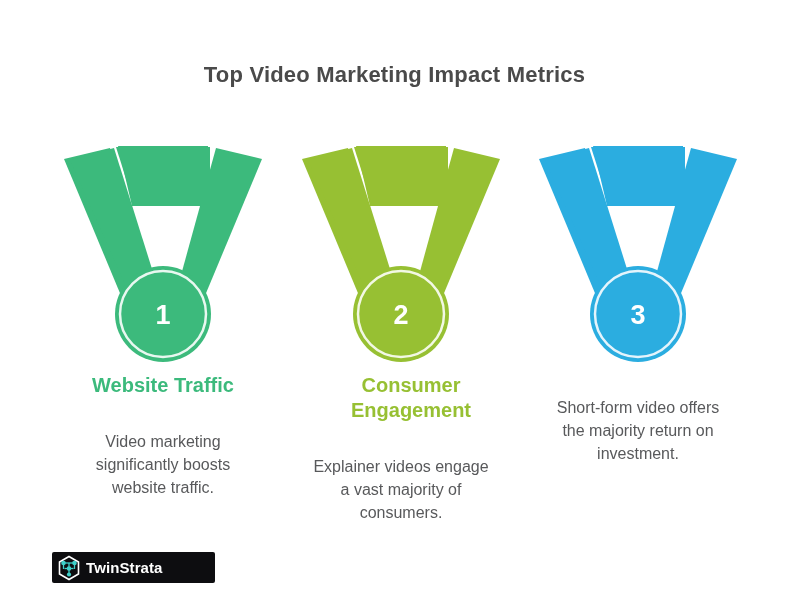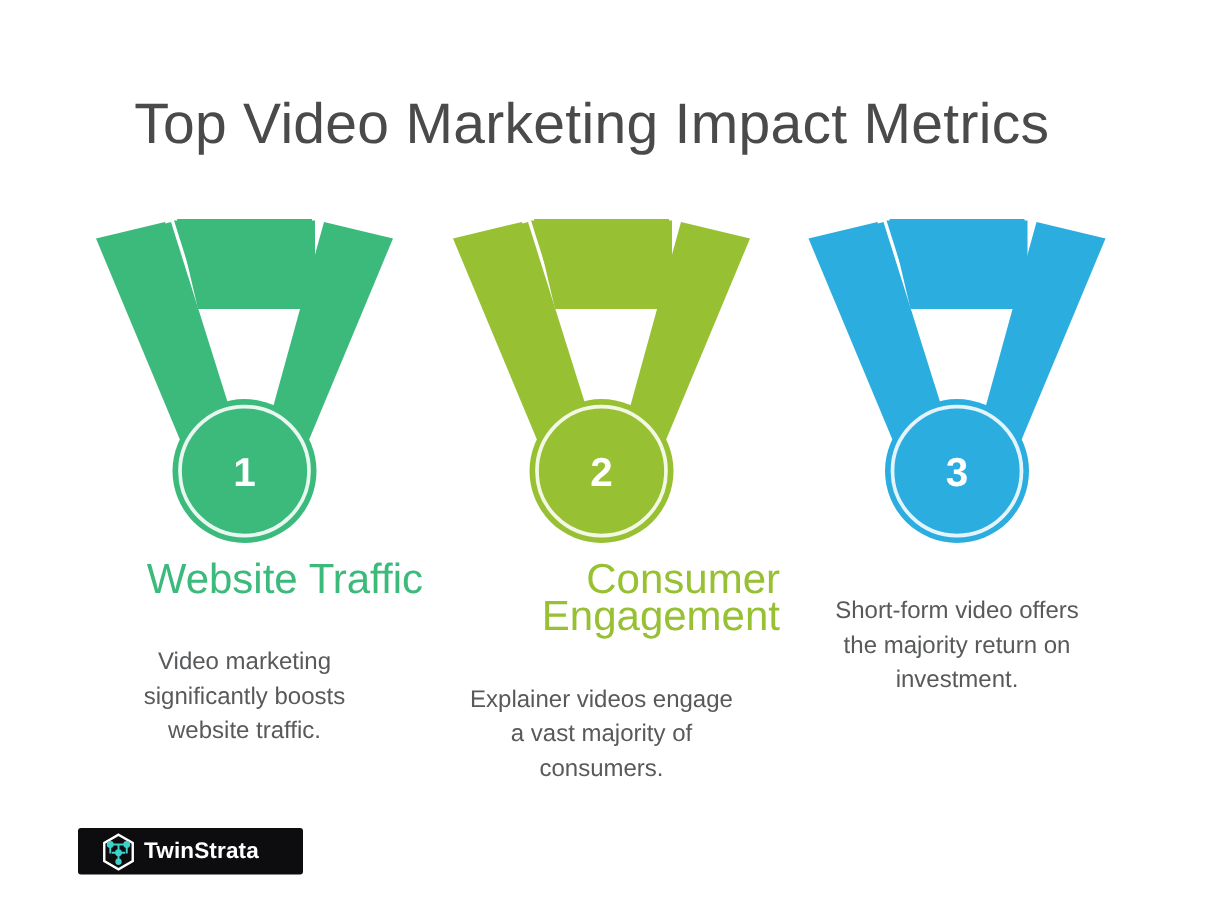--- a/index.html
+++ b/index.html
@@ -22,22 +22,22 @@
     height: 600px;
     background: #ffffff;
   }
 
   #title {
     position: absolute;
     left: 0;
     top: 62px;
     width: 789px;
     text-align: center;
-    font-size: 38px;
-    font-weight: normal;
+    font-size: 22px;
+    font-weight: bold;
     color: #4a4a4a;
     letter-spacing: 0.2px;
   }
 
   .column {
     position: absolute;
     top: 136px;
     width: 238px;
     text-align: center;
   }
@@ -50,50 +50,49 @@
     height: 228px;
     position: relative;
   }
   .medal-svg {
     display: block;
     width: 238px;
     height: 228px;
   }
 
   .heading {
-    font-size: 28px;
-    font-weight: normal;
+    font-size: 20px;
+    font-weight: bold;
     line-height: 25px;
     margin-top: 9px;
-    text-align: right;
   }
   #col-1 .heading { color: #3cba7c; }
   #col-2 .heading { color: #97c033; margin-left: 20px; }
   #col-3 .heading { color: #2badE0; }
 
   .body-text {
     font-size: 16px;
     line-height: 23px;
     color: #58595b;
     margin-top: 32px;
     padding: 0 30px;
   }
   #col-2 .body-text { }
 
   #logo {
     position: absolute;
     left: 52px;
     top: 552px;
-    width: 150px;
+    width: 163px;
     height: 31px;
     background: #0d0d10;
     border-radius: 2px;
     display: flex;
     align-items: center;
-    padding-left: 15px;
+    padding-left: 5px;
     box-sizing: border-box;
   }
   #logo-mark {
     width: 24px;
     height: 26px;
     flex: 0 0 auto;
   }
   #logo-text {
     color: #ffffff;
     font-size: 15px;

